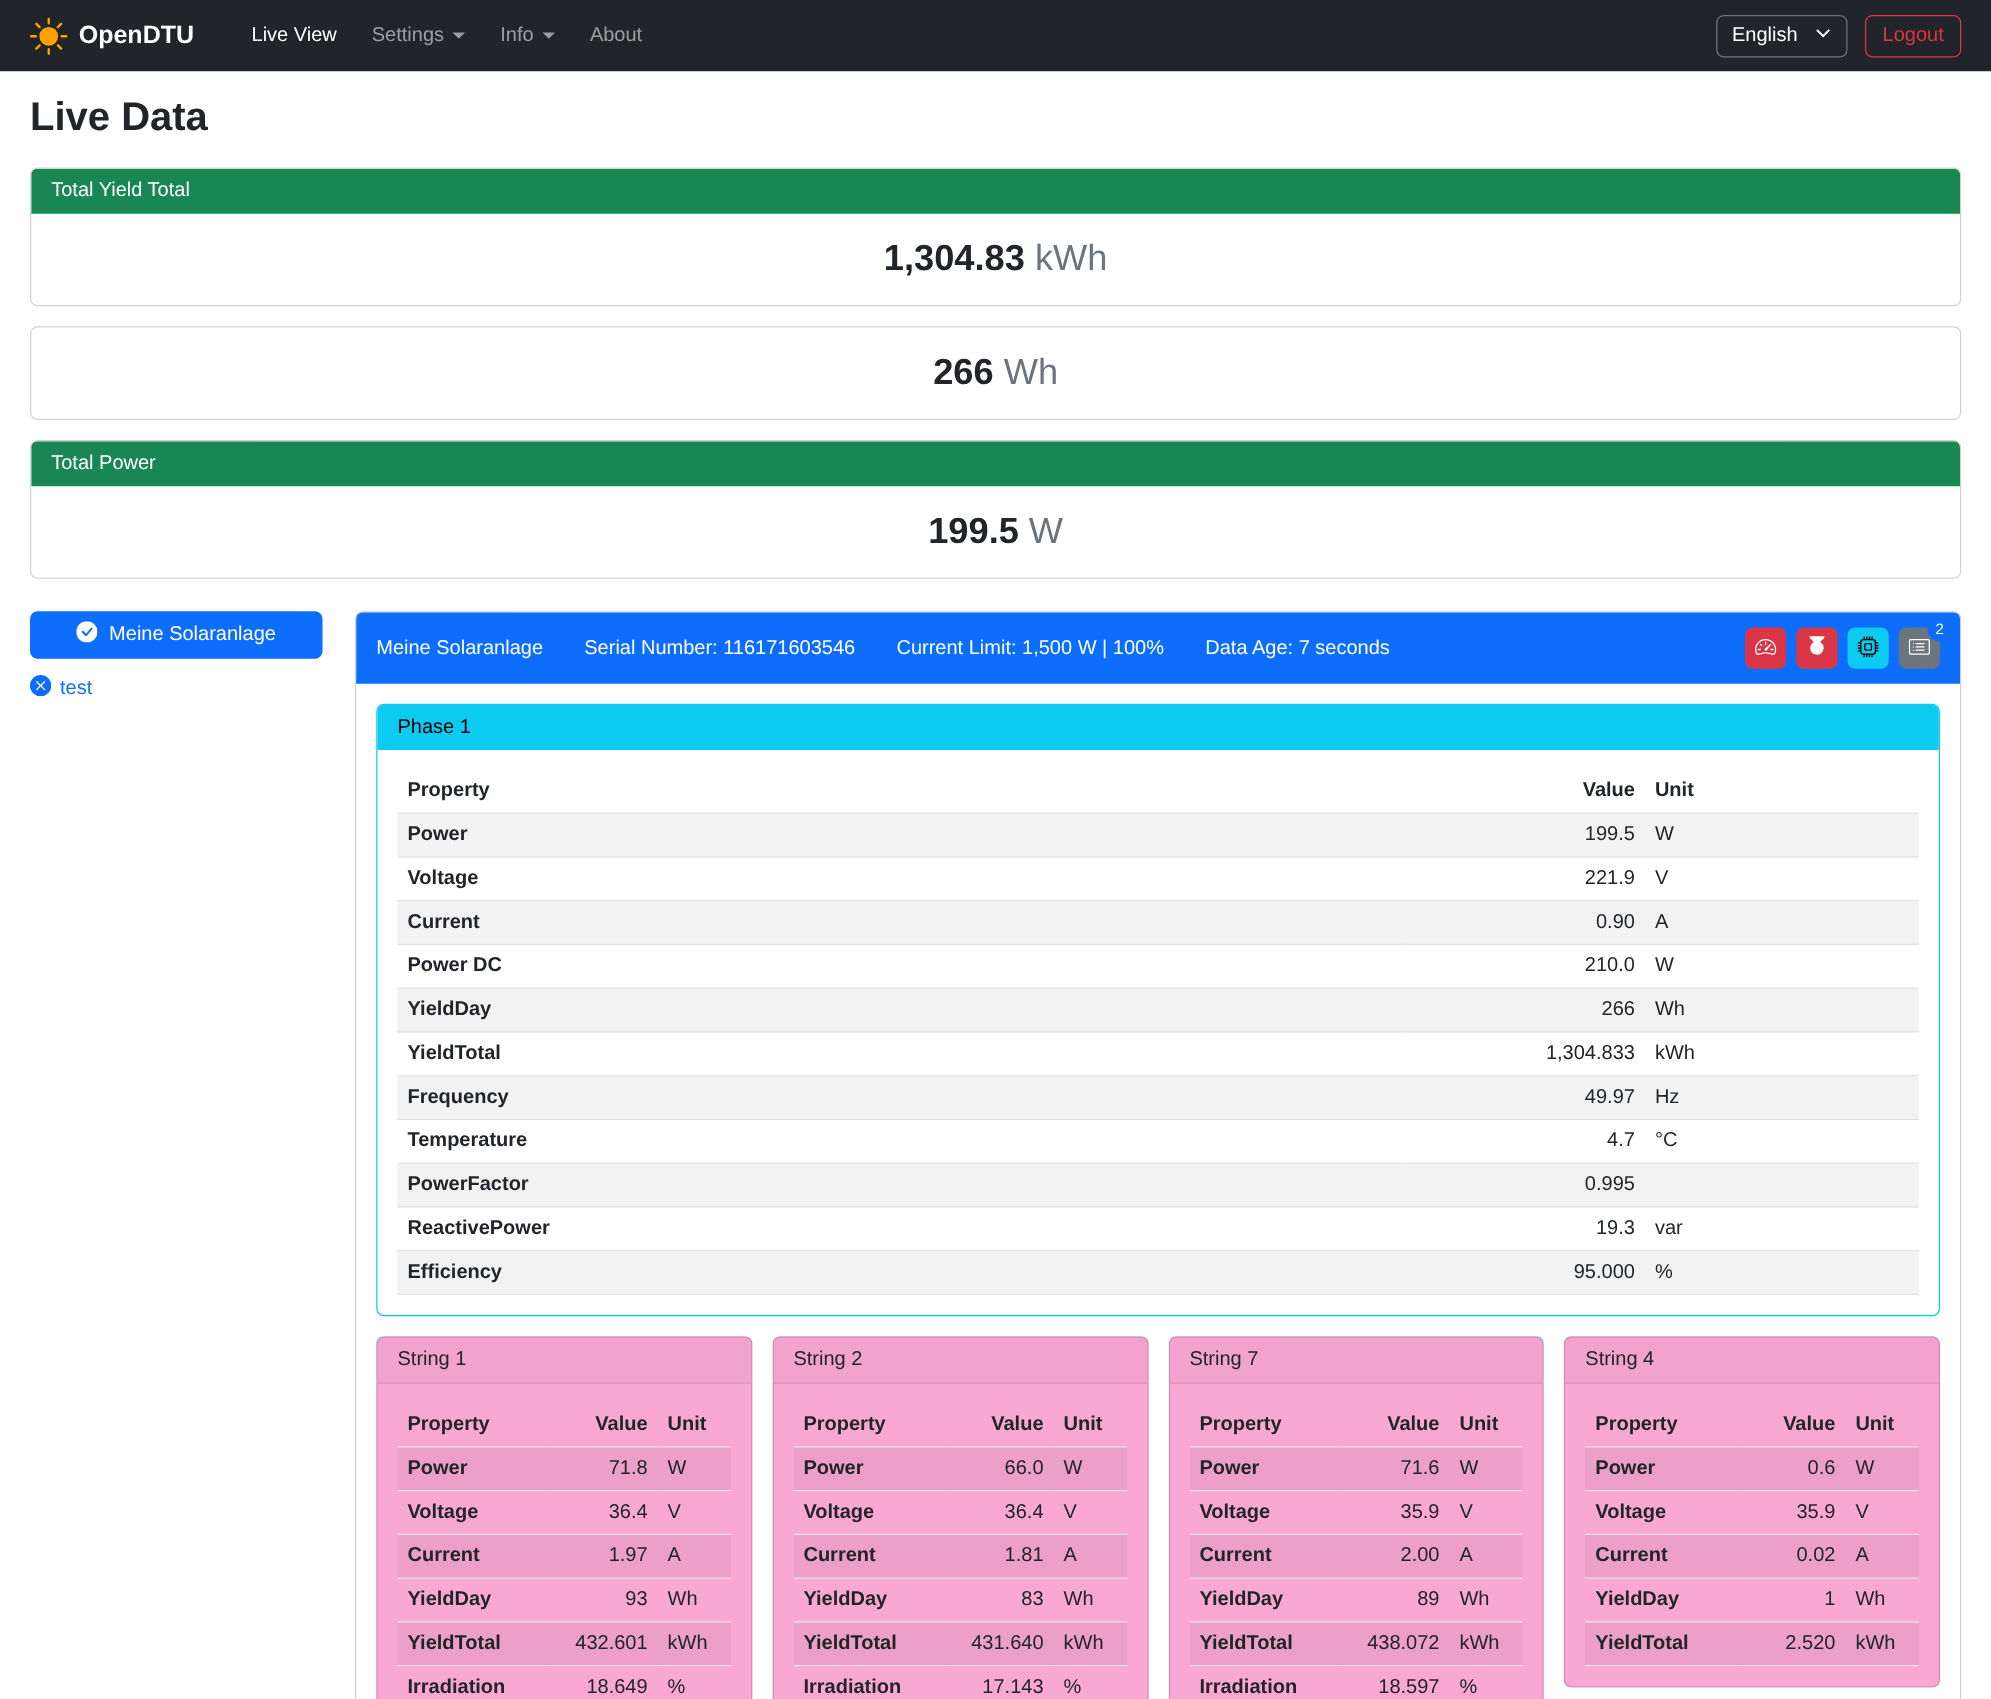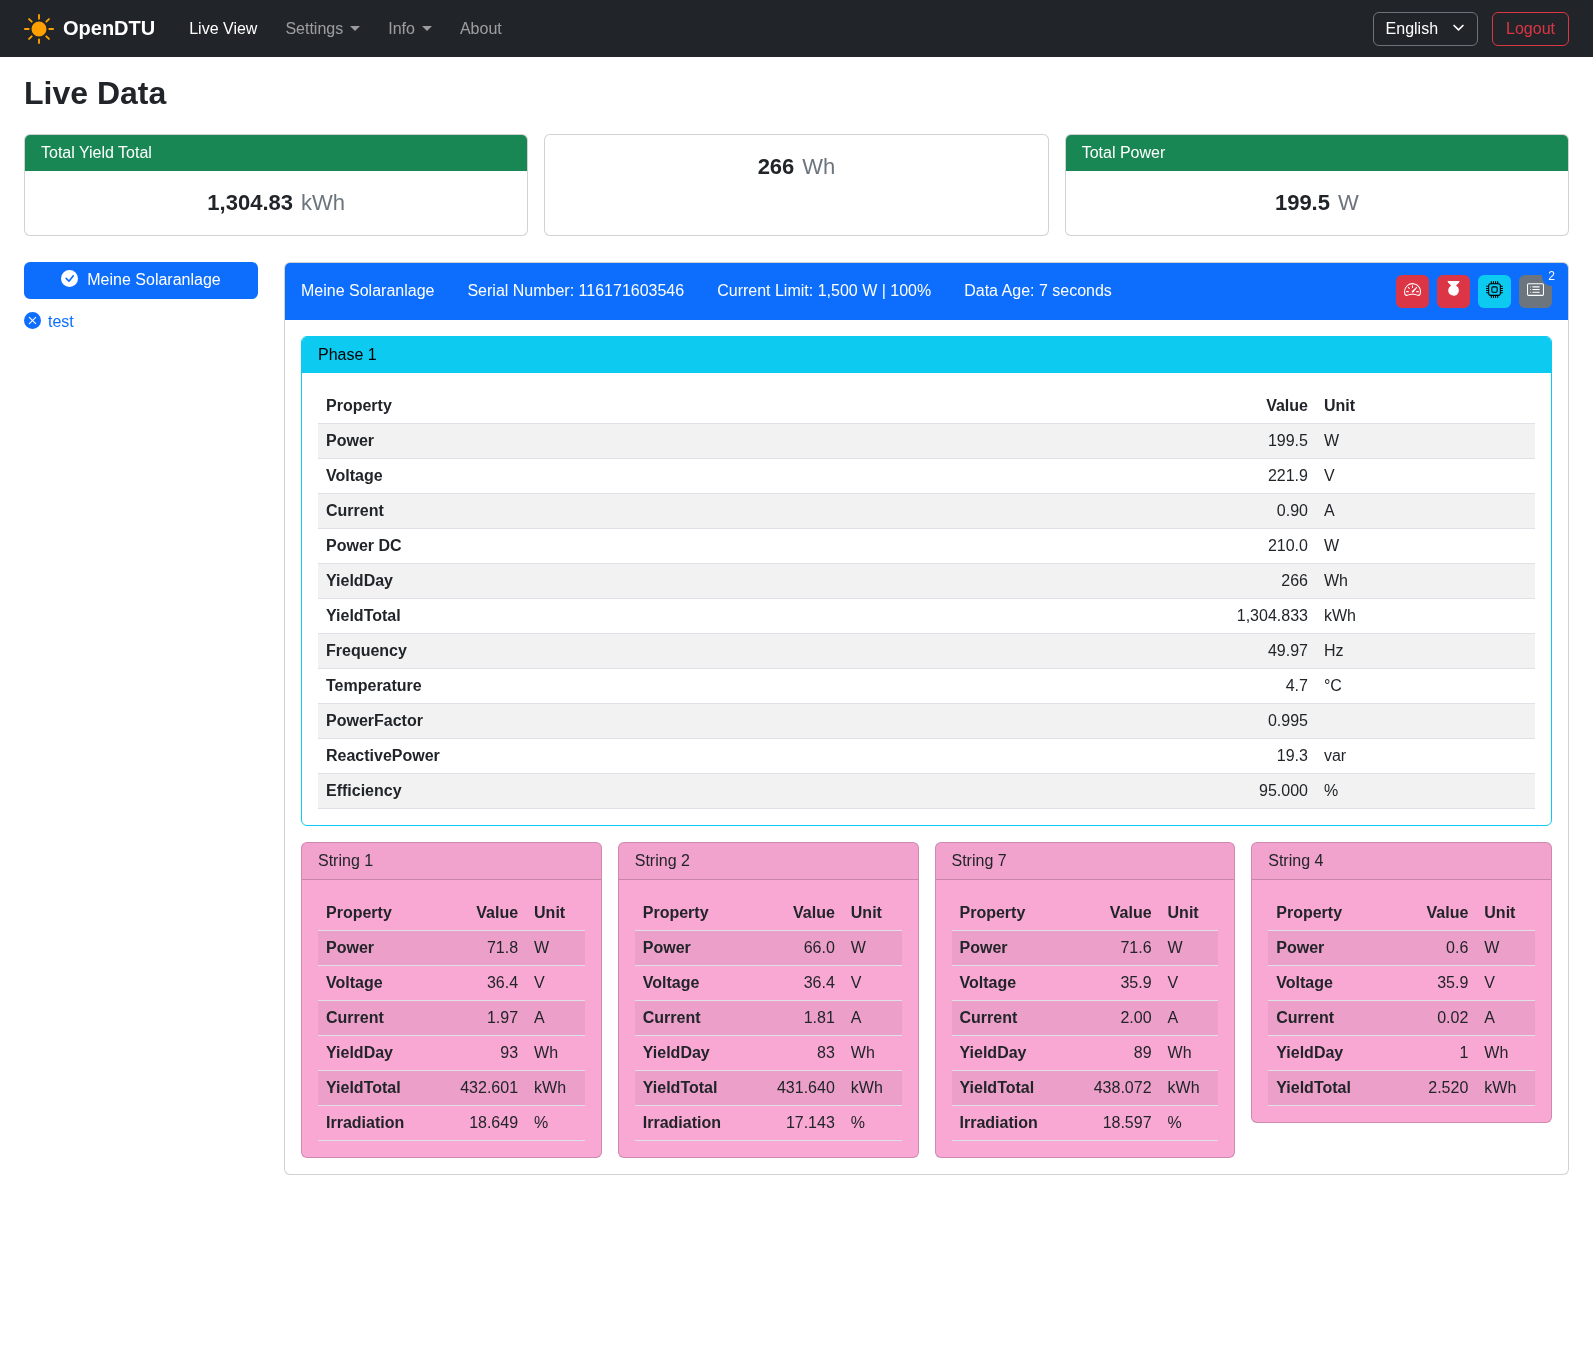--- a/index.html
+++ b/index.html
@@ -15,21 +15,21 @@
   .navbar {
     background: var(--navbar_bg, #212529);
     display: flex;
     align-items: center;
     height: 57px;
     padding: 0 24px;
   }
   .brand {
     display: flex; align-items: center; gap: 9px;
     color: #fff; font-size: 20px; font-weight: 600;
-    margin-right: 20px; cursor: pointer; text-decoration: none;
+    margin-right: 32px; cursor: pointer; text-decoration: none;
   }
   .brand svg { display:block; }
   .nav-links { display: flex; align-items: center; }
   .nav-link {
     color: rgba(255,255,255,.55);
     padding: 8px 14px;
     cursor: pointer; text-decoration: none;
     display: inline-flex; align-items: center;
   }
   .nav-link.active { color: #fff; }
@@ -57,37 +57,37 @@
     padding: 7px 13px;
     font-size: 16px;
     font-family: inherit;
     cursor: pointer;
   }
 
   
   .page { padding: 18px 24px 28px; }
   h1.page-title { font-size: 32px; font-weight: 700; margin: 0 0 22px; }
 
-  .summary-row { display: flex; gap: 16px; margin-bottom: 26px; }
+  .summary-row { display: flex; gap: 16px; margin-bottom: 26px; flex-direction: column; }
   .summary-card {
     flex: 1;
     border: 1px solid rgba(0,0,0,.175);
     border-radius: 6px;
     background: #fff;
     overflow: hidden;
   }
   .summary-card-header {
     background: var(--success, #198754);
     color: #fff;
     padding: 9px 16px;
   }
   .summary-card-body {
     padding: 17px 16px;
     text-align: center;
-    font-size: 22px;
+    font-size: 29px;
     line-height: 1.35;
   }
   .summary-value { font-weight: 700; color: #212529; }
   .summary-unit { color: #6c757d; margin-left: 8px; }
 
   
   .content-row { display: flex; gap: 26px; align-items: flex-start; }
   .sidebar { width: 234px; flex-shrink: 0; }
   .inv-btn {
     width: 100%;

